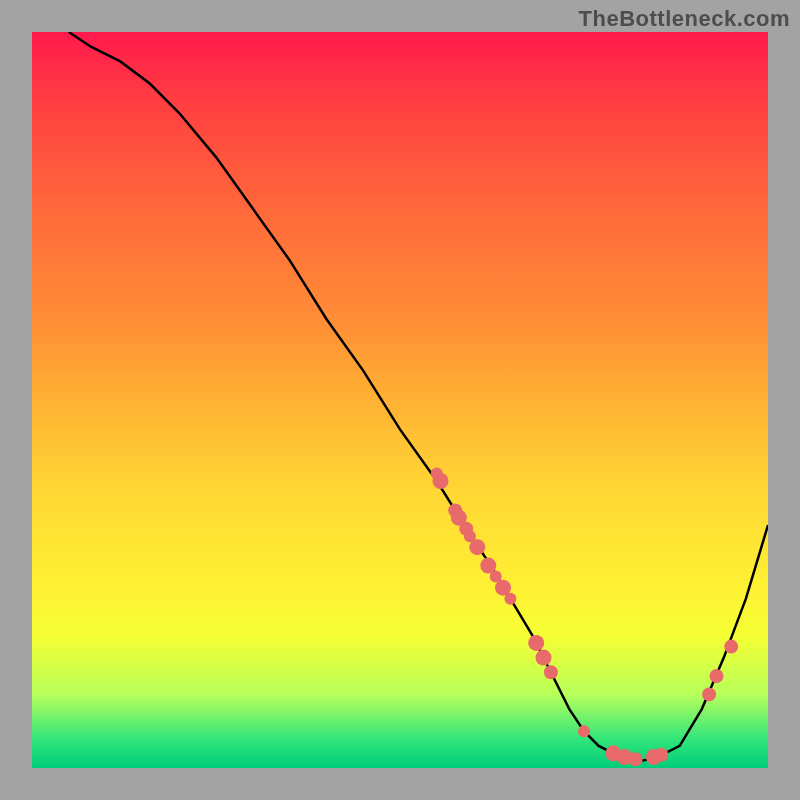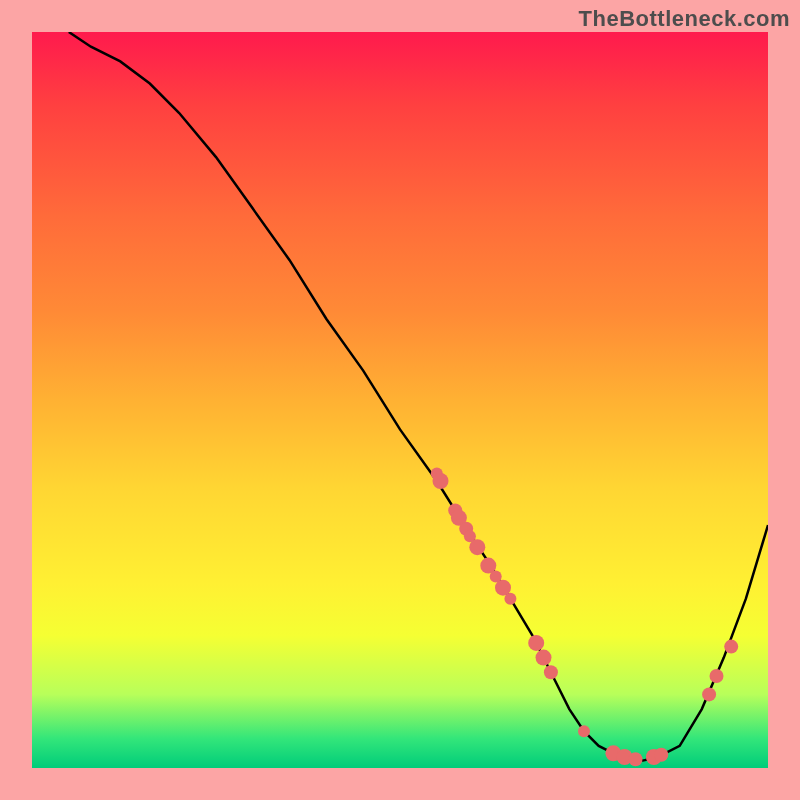--- a/index.html
+++ b/index.html
@@ -8,21 +8,21 @@
     width: 800px;
     height: 800px;
     background: #000000;
     overflow: hidden;
     font-family: Arial, Helvetica, sans-serif;
   }
   .frame {
     position: relative;
     width: 800px;
     height: 800px;
-    background: #fca5a5;
+    background: #a3a3a3;
   }
   .watermark {
     position: absolute;
     top: 6px;
     right: 10px;
     color: #4d4d4d;
     font-size: 22px;
     font-weight: 600;
     letter-spacing: 0.5px;
     z-index: 3;

